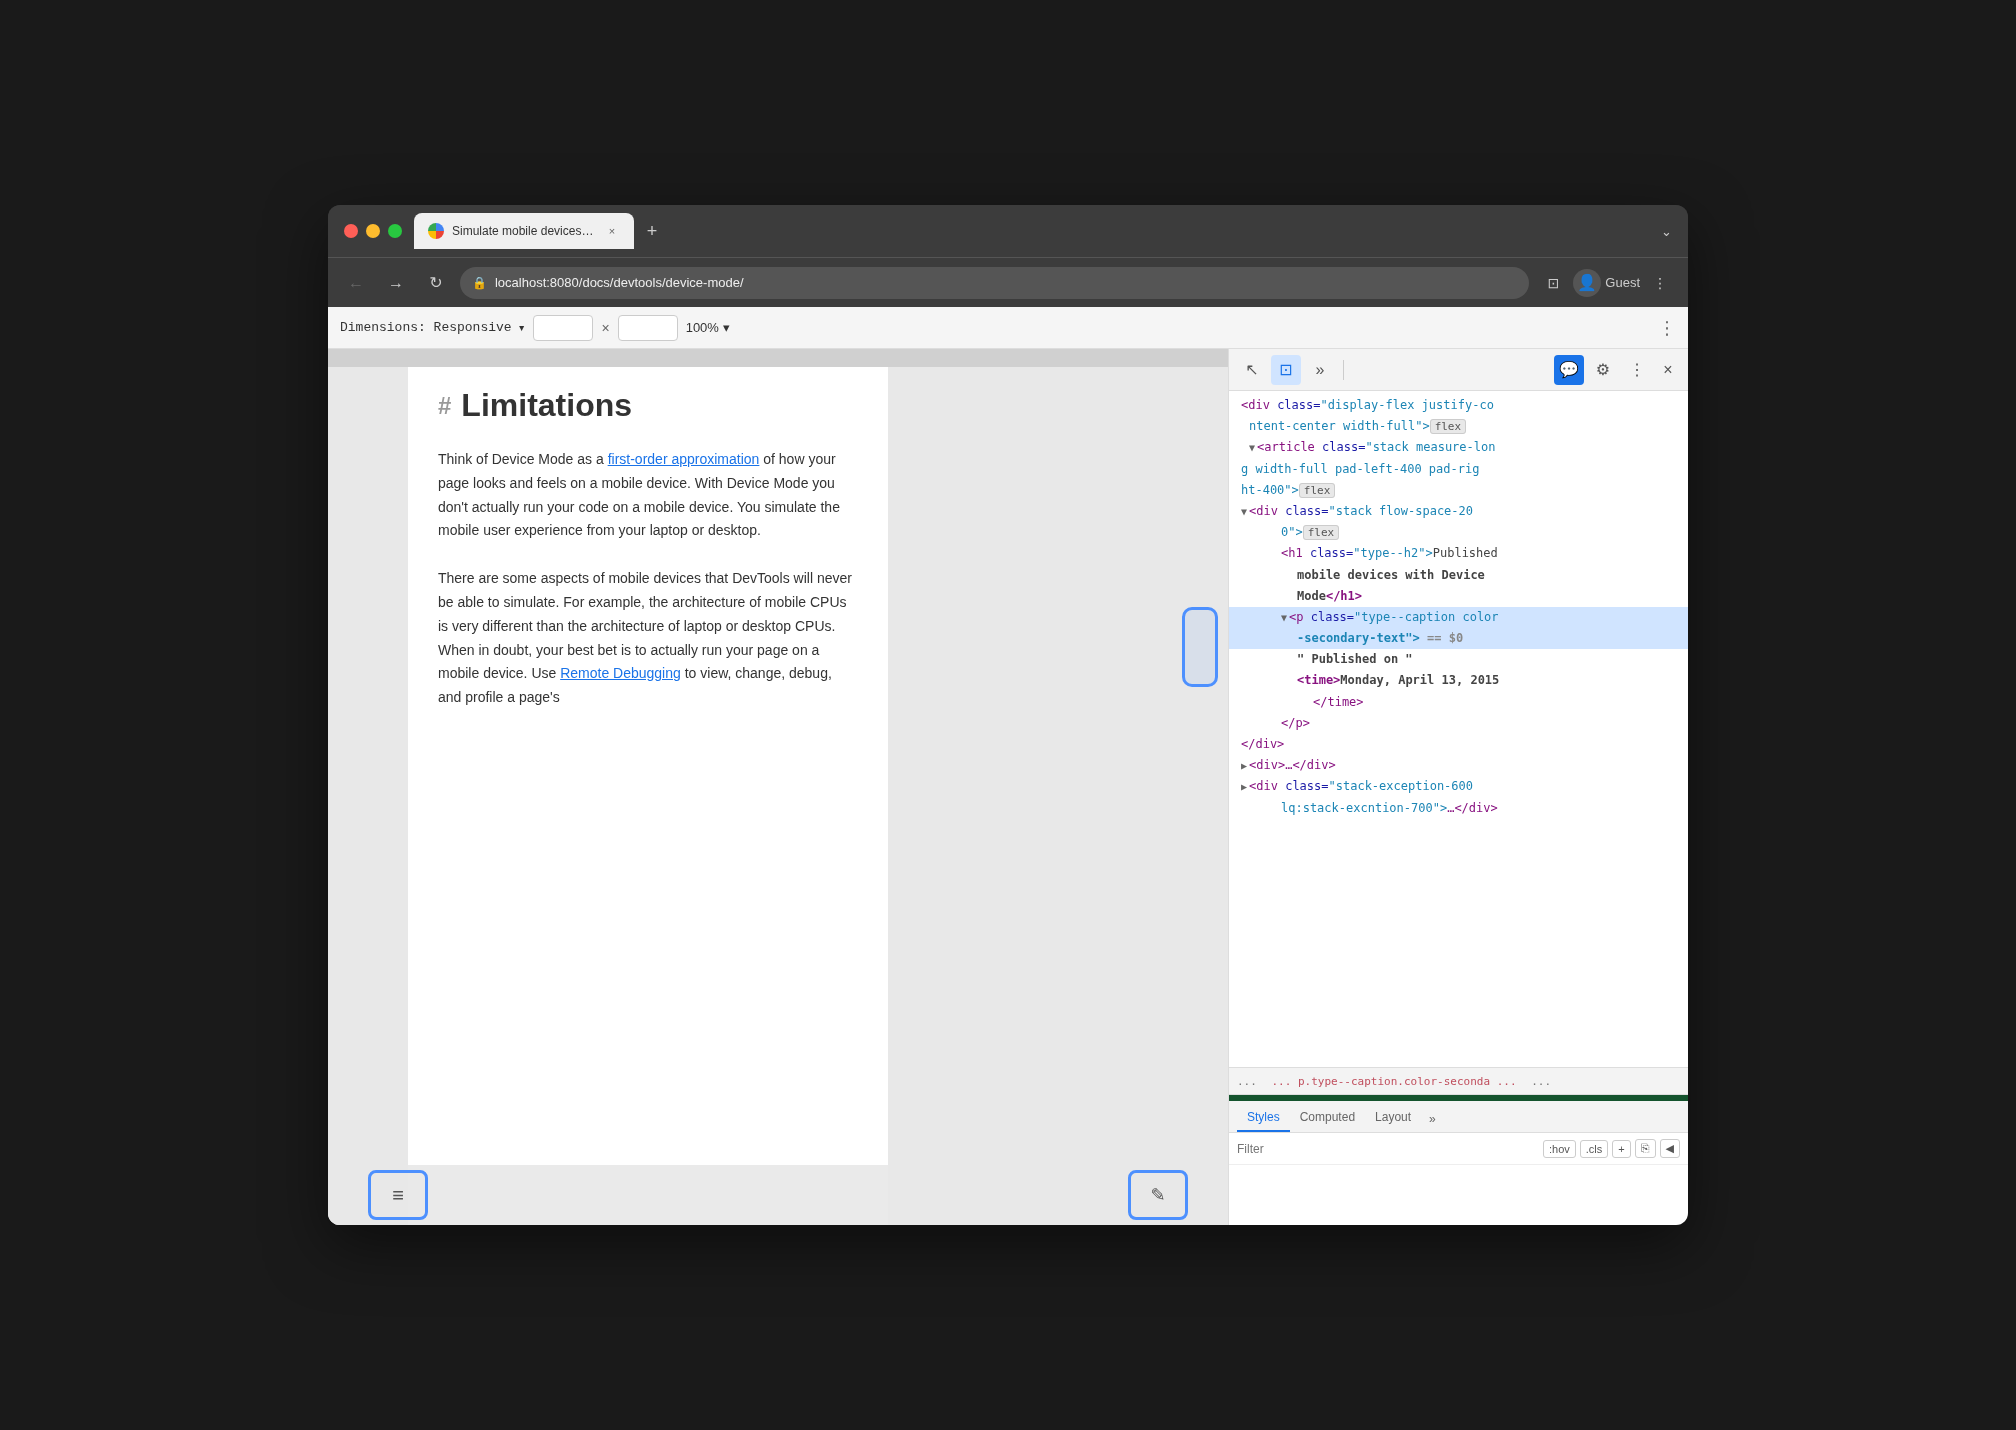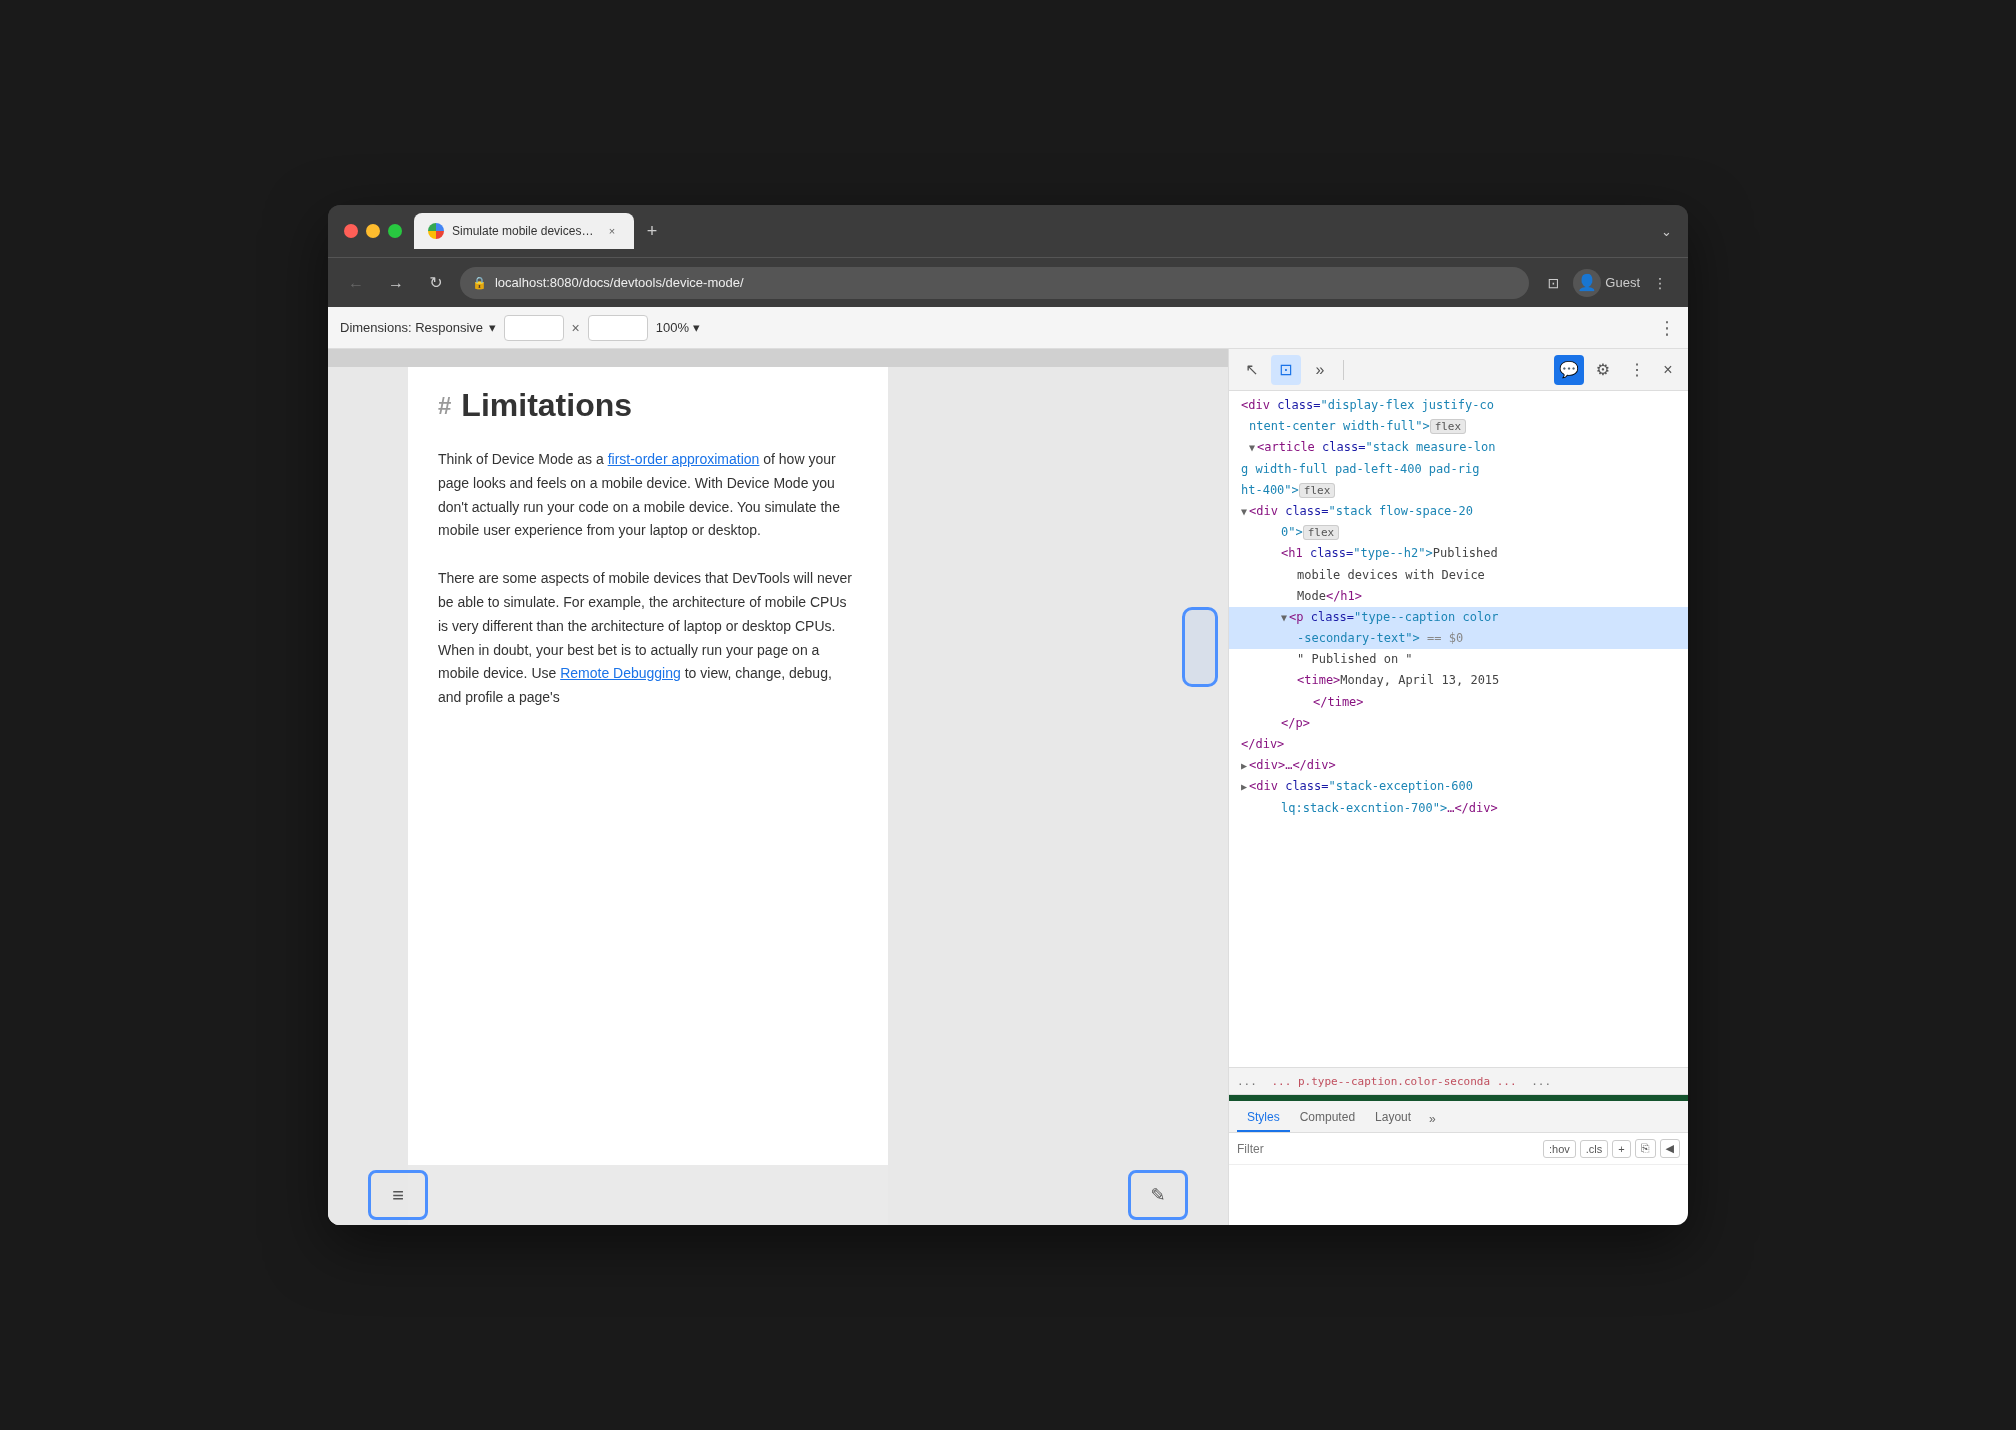--- a/index.html
+++ b/index.html
@@ -186,20 +186,21 @@
       padding: 0 12px;
       gap: 8px;
       border-bottom: 1px solid #ddd;
     }
     .dimensions-select {
       font-size: 13px;
       color: #333;
       display: flex;
       align-items: center;
       gap: 4px;
+      font-family: Liberation Mono, monospace;
     }
     .dim-input {
       width: 60px;
       height: 26px;
       border: 1px solid #ccc;
       border-radius: 4px;
       text-align: center;
       font-size: 13px;
       background: #fff;
       color: #333;
@@ -410,21 +411,21 @@
       border-radius: 3px;
       padding: 0 4px;
       font-size: 11px;
       color: #555;
       margin-left: 0;
     }
     .text-node { color: #444; }
     .indent-1 { padding-left: 20px; }
     .indent-2 { }
     .indent-3 { padding-left: 52px; }
-    .indent-4 { padding-left: 68px; }
+    .indent-4 { padding-left: 68px; font-weight: bold; }
     .indent-5 { padding-left: 84px; }
     .triangle { color: #666; margin-right: 2px; font-size: 10px; }
     
     .devtools-breadcrumb {
       height: 28px;
       background: #f3f3f3;
       border-top: 1px solid #ddd;
       border-bottom: 1px solid #ddd;
       display: flex;
       align-items: center;

